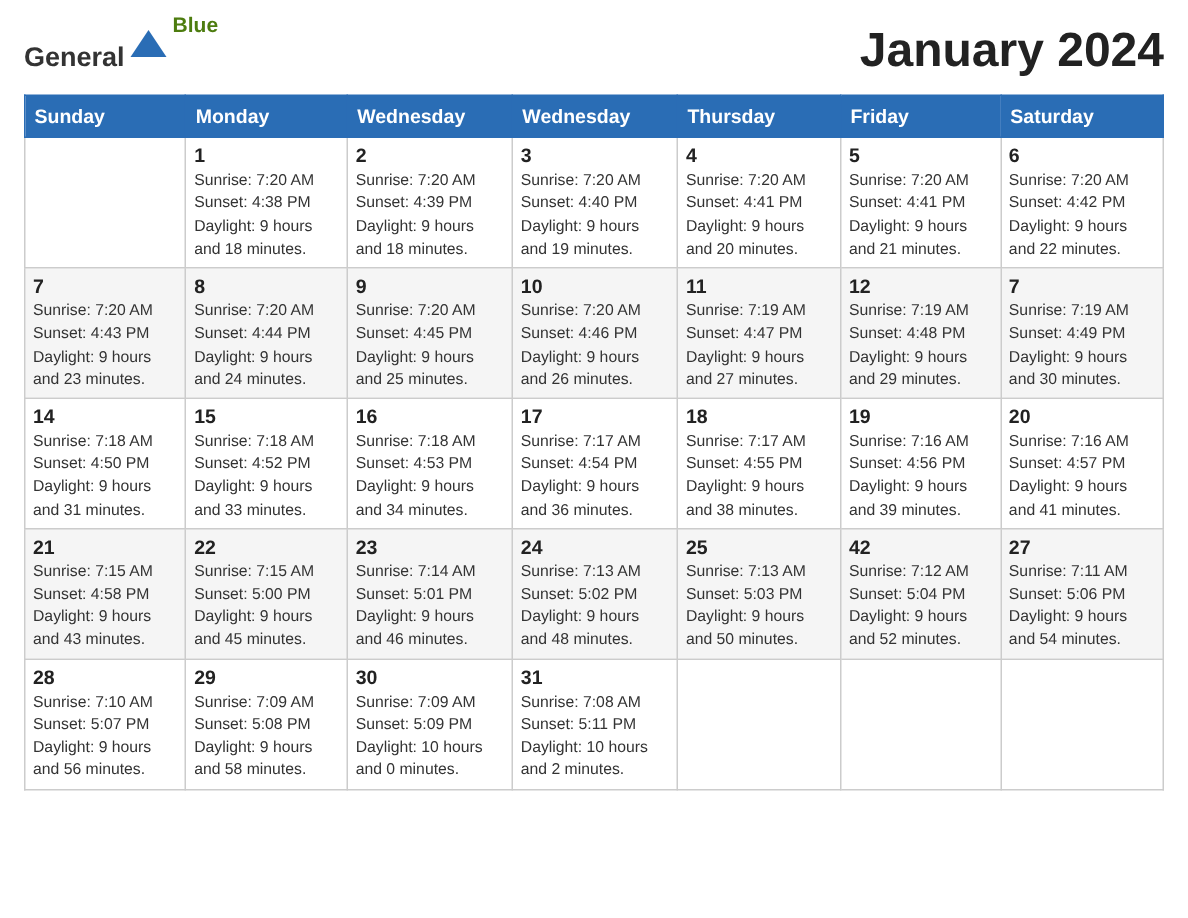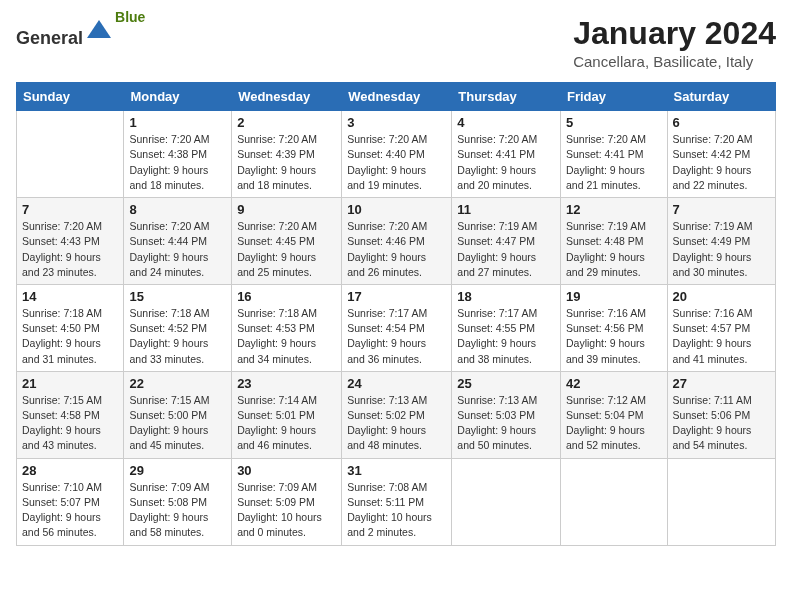--- a/index.html
+++ b/index.html
@@ -99,21 +99,20 @@
       <span class="logo-text-general">General</span><svg class="logo-icon" viewBox="0 0 28 28">
           <polygon points="14,4 26,22 2,22" fill="#2a6db5"></polygon>
         </svg>
     </div>
     <div style="margin-top:-8px; margin-left:2px;">
       <span class="logo-text-blue">Blue</span>
     </div>
   </div>
   <div class="title-block">
     <div class="month-title">January 2024</div>
-    <div class="location-title">Cancellara, Basilicate, Italy</div>
   </div>
 </div>
 
 <table class="calendar-table">
   <thead>
     <tr id="weekday-header">
         <th>Sunday</th>
         <th>Monday</th>
         <th>Wednesday</th>
         <th>Wednesday</th>

